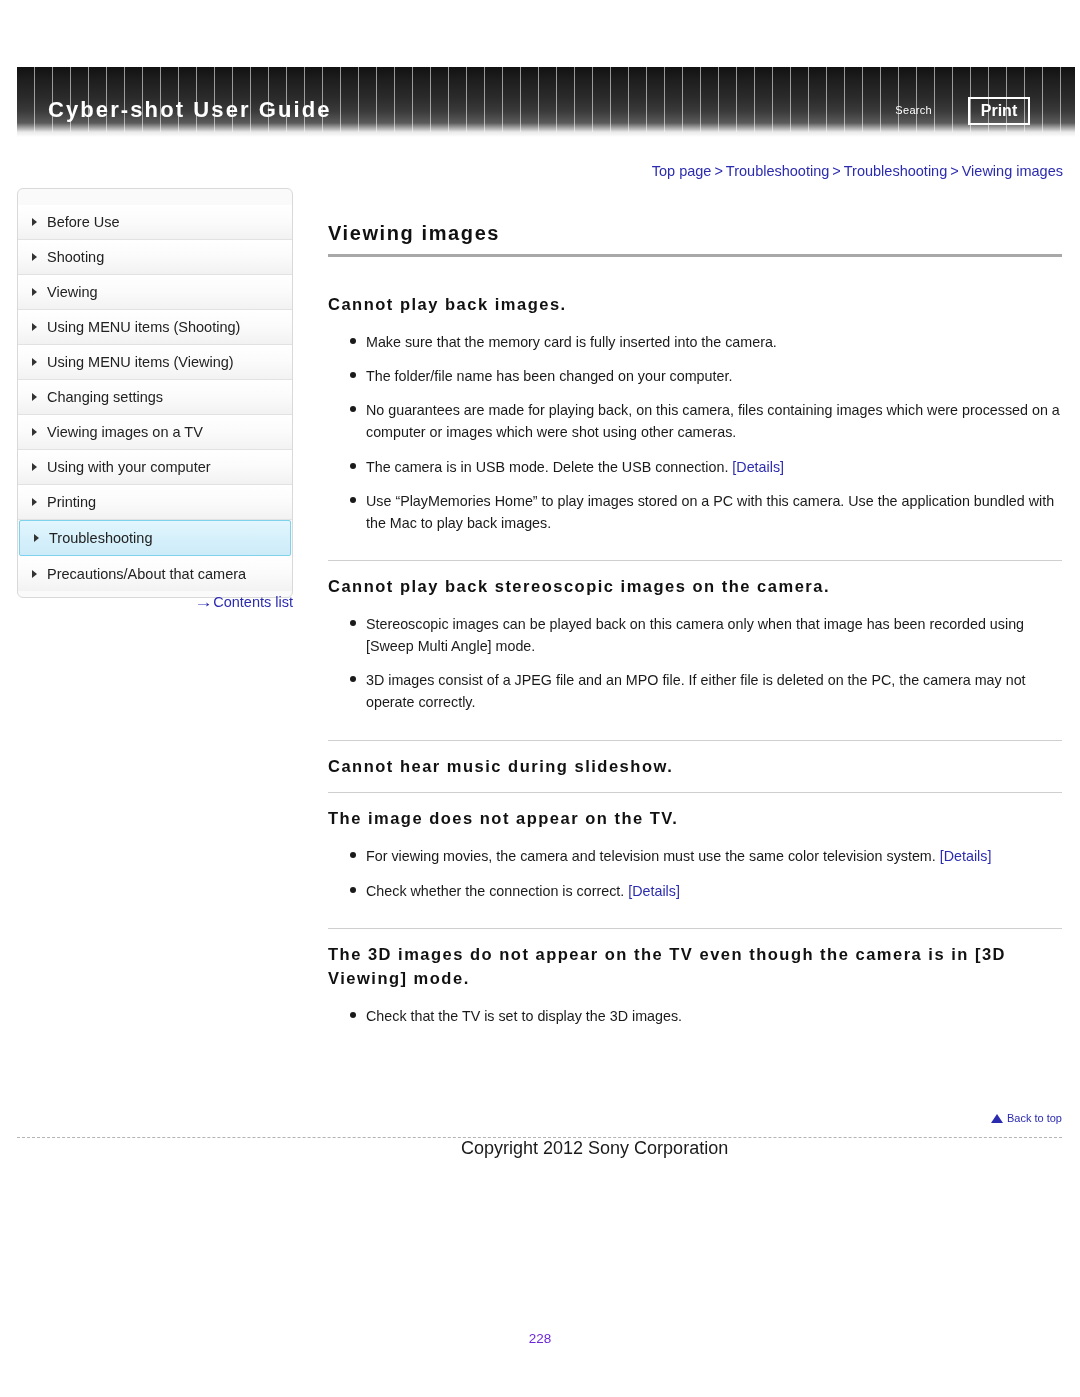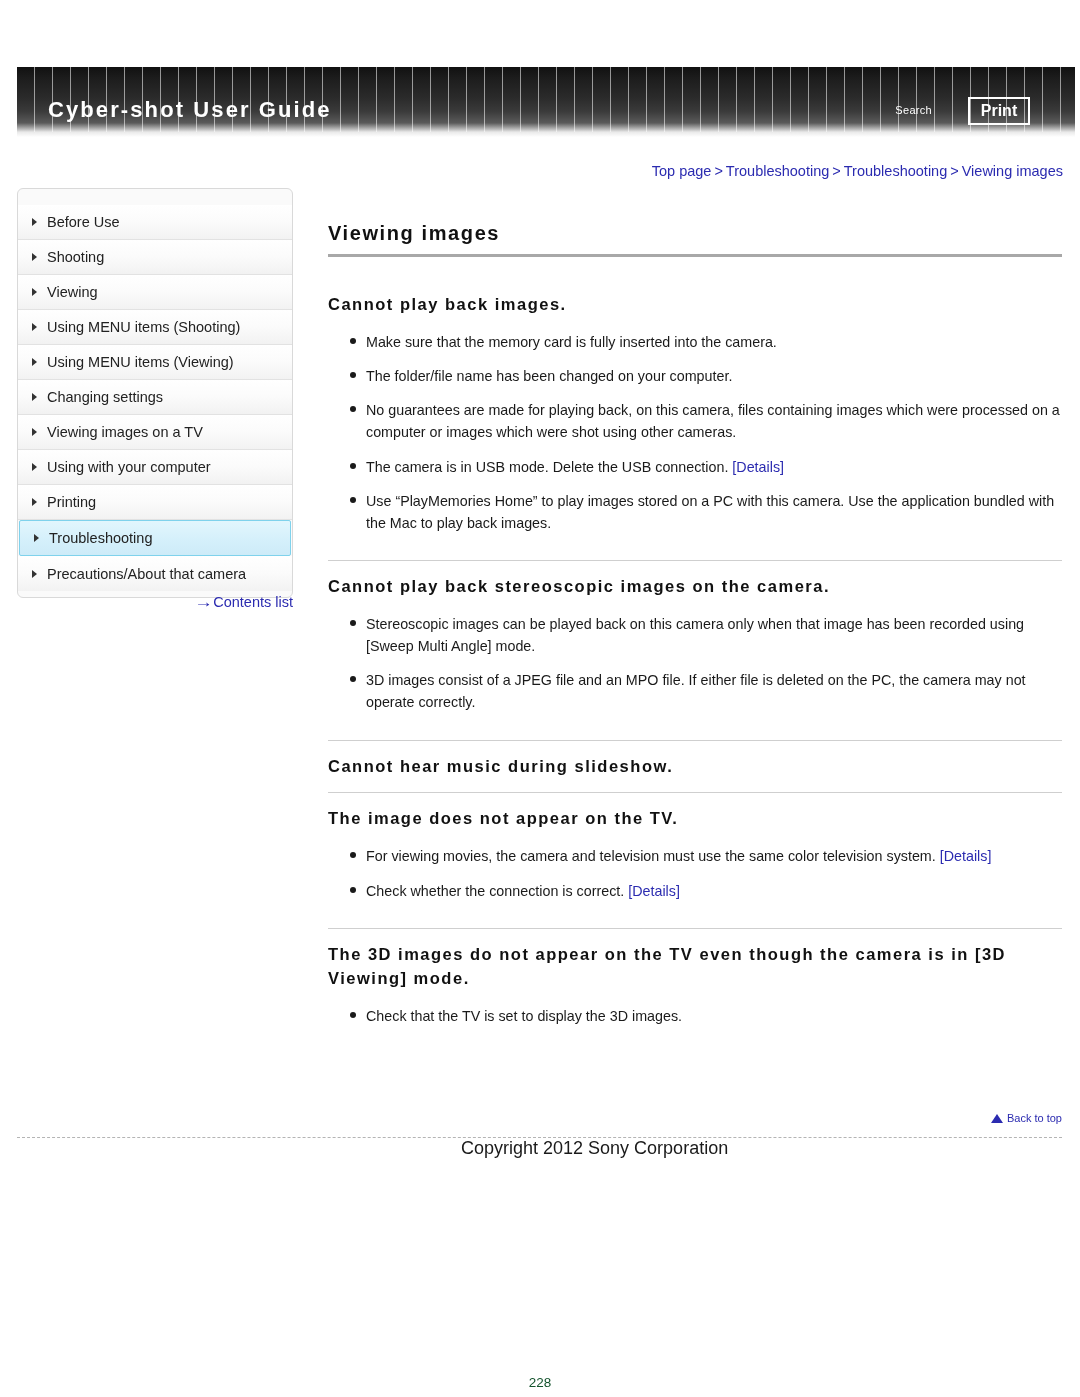--- a/index.html
+++ b/index.html
@@ -254,22 +254,21 @@
     white-space: nowrap;
     margin-left: 39px;
   }
   #page-number {
     position: absolute;
     left: 0;
     top: 1331px;
     width: 1080px;
     text-align: center;
     font-size: 13.5px;
-    color: #14532d;
-    margin-top: 44px;
+    color: #6d28d9;
   }
 </style>
 </head>
 <body>
 
 <div id="header-bar">
   <div id="guide-title">Cyber-shot User Guide</div>
   <div id="search-link">Search</div>
   <div id="print-button">Print</div>
 </div>

